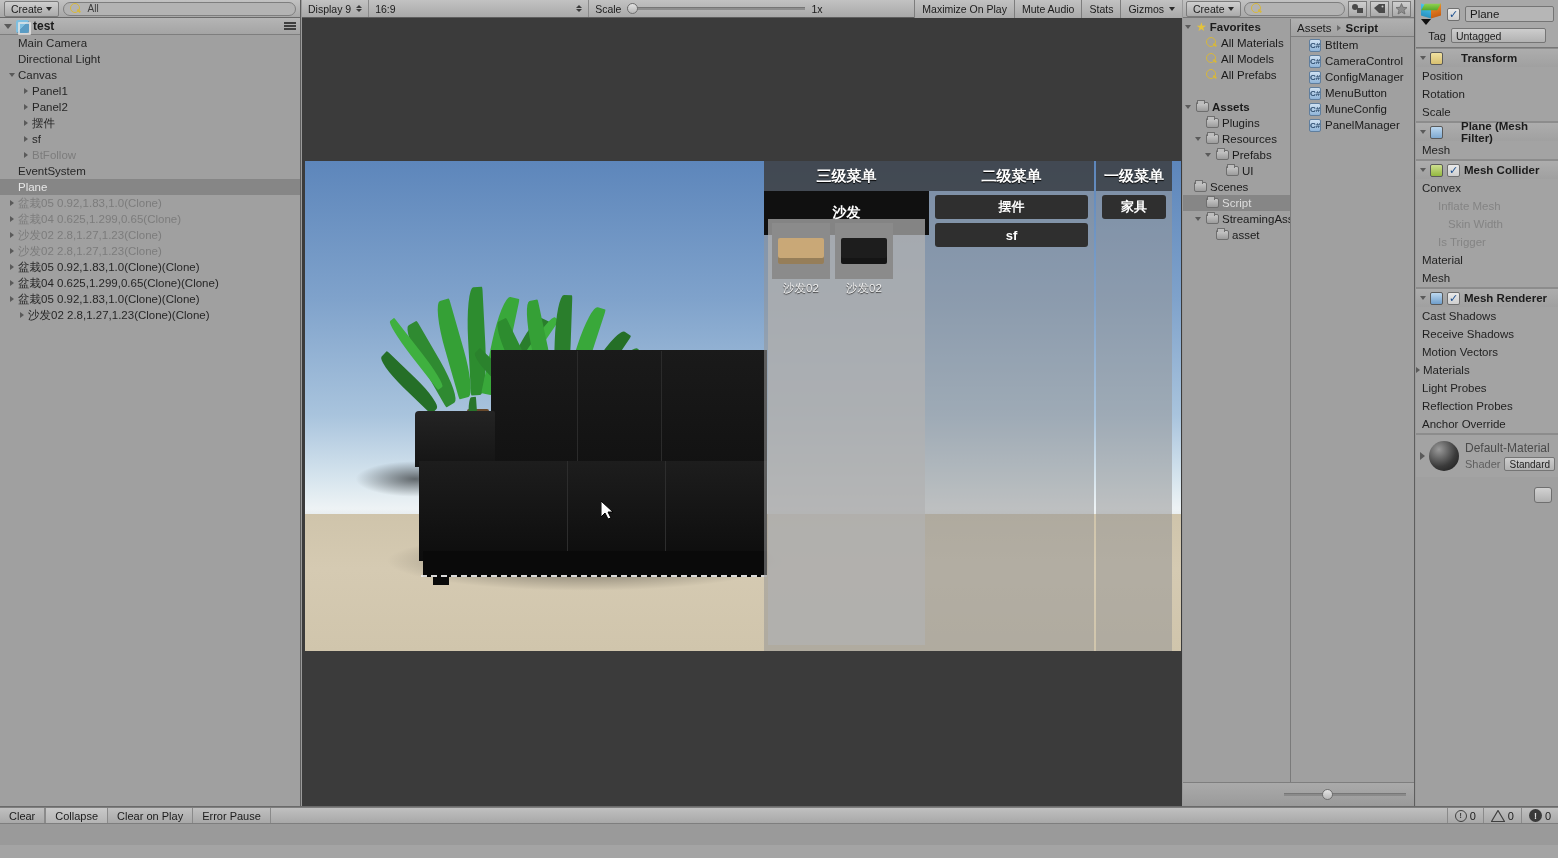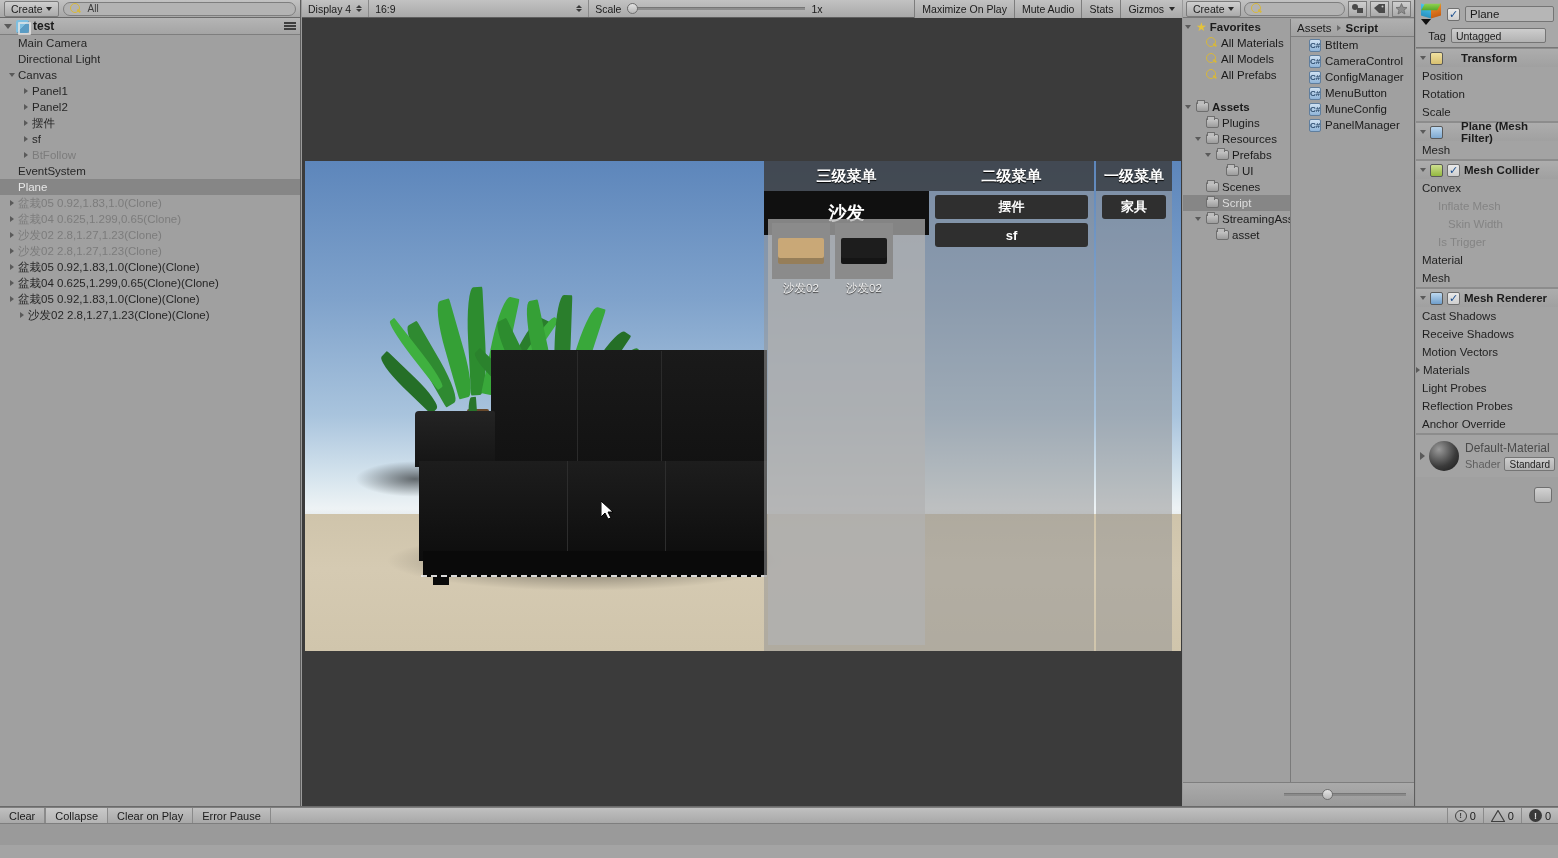--- a/index.html
+++ b/index.html
@@ -96,21 +96,21 @@
   .sofa-shadow { position:absolute; background:radial-gradient(ellipse at center, rgba(0,0,0,.55), rgba(0,0,0,0) 70%); }
 
   
   .menu-col { position:absolute; top:0; bottom:0; }
   .menu-head { height:30px; display:flex; align-items:center; justify-content:center;
     background:rgba(60,60,60,.82); color:#fff; font-weight:bold; font-size:15px;
     text-shadow:0 1px 1px #000; }
   .menu-body { position:absolute; left:0; right:0; top:30px; bottom:0; background:rgba(150,150,150,.55); }
   .menu-btn { margin:4px 6px; height:24px; display:flex; align-items:center; justify-content:center;
     background:#2f2f2f; color:#fff; font-weight:bold; font-size:13px; border-radius:3px; }
-  .menu-btn.dark { background:#101010; border-radius:0; margin:0; height:44px; font-size:18px; }
+  .menu-btn.dark { background:#101010; border-radius:0; margin:0; height:44px; font-size:14px; }
   .item-grid { position:absolute; left:4px; right:4px; top:28px; bottom:6px;
     background:rgba(178,178,178,.72); padding:4px; display:flex; gap:5px; align-items:flex-start; flex-wrap:wrap; align-content:flex-start;}
   .item-cell { width:58px; }
   .item-thumb { width:58px; height:56px; background:#8b8b8b; display:flex; align-items:center; justify-content:center; }
   .item-name { text-align:center; color:#efefef; font-size:11.5px; text-shadow:0 1px 1px #333; margin-top:2px; }
 
   
   #project { position:absolute; left:1183px; top:0; width:232px; height:806px;
     background:#a0a0a0; border-right:1px solid #5e5e5e; overflow:hidden; }
   #pj-toolbar { display:flex; align-items:center; gap:3px; padding:0 3px; height:18px;
@@ -332,21 +332,21 @@
             <i class="tri-r" style="border-left-width:4px;border-top-width:3.5px;border-bottom-width:3.5px;"></i>
           </span>
           <span class="lbl">沙发02 2.8,1.27,1.23(Clone)(Clone)</span>
         </div>
       </div>
   </div>
 
   <div id="gameview">
     <div id="gv-toolbar">
       <div class="gv-pop">
-        <span>Display 4</span>
+        <span>Display 9</span>
         <span class="gv-stepper">
             <span class="u"></span>
             <span class="d"></span>
           </span>
       </div>
       <div class="gv-pop" style="width:220px;justify-content:space-between;">
         <span>16:9</span>
         <span class="gv-stepper">
             <span class="u"></span>
             <span class="d"></span>
@@ -547,21 +547,21 @@
               <i class="tri-d" style="border-top-width:4px;border-left-width:3.5px;border-right-width:3.5px;"></i>
             </span>
             <span class="folder"></span>
             <span>Prefabs</span>
           </div>
           <div class="pj-row" style="padding-left: 32px;">
             <span style="width: 11px; display: flex; align-items: center; flex: 0 0 auto;"></span>
             <span class="folder"></span>
             <span>UI</span>
           </div>
-          <div class="pj-row" style="padding-left: 12px;">
+          <div class="pj-row" style="padding-left: 0;">
             <span style="width: 11px; display: flex; align-items: center; flex: 0 0 auto;"></span>
             <span class="folder"></span>
             <span>Scenes</span>
           </div>
           <div class="pj-row sel" style="padding-left: 12px;">
             <span style="width: 11px; display: flex; align-items: center; flex: 0 0 auto;"></span>
             <span class="folder"></span>
             <span>Script</span>
           </div>
           <div class="pj-row" style="padding-left: 12px;">

